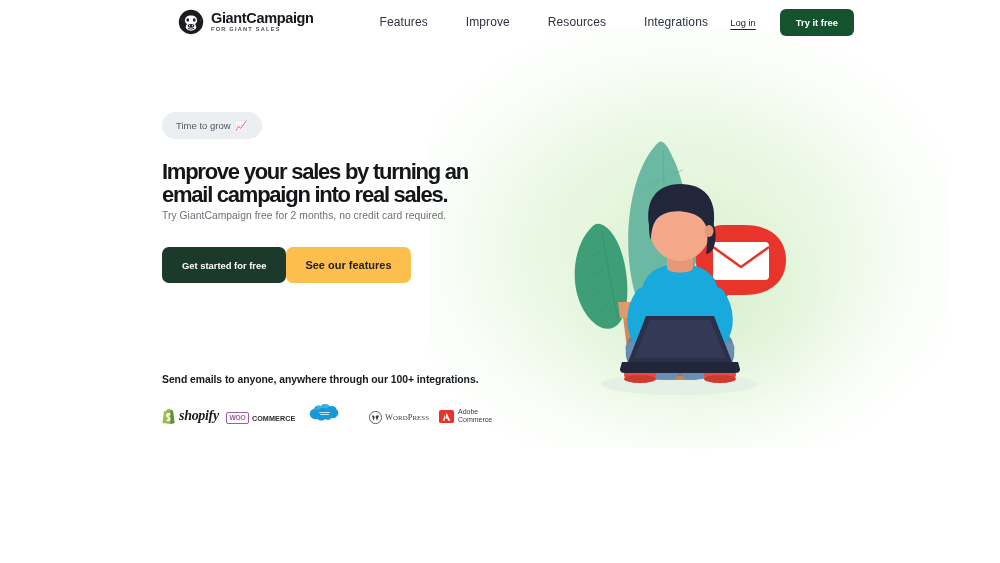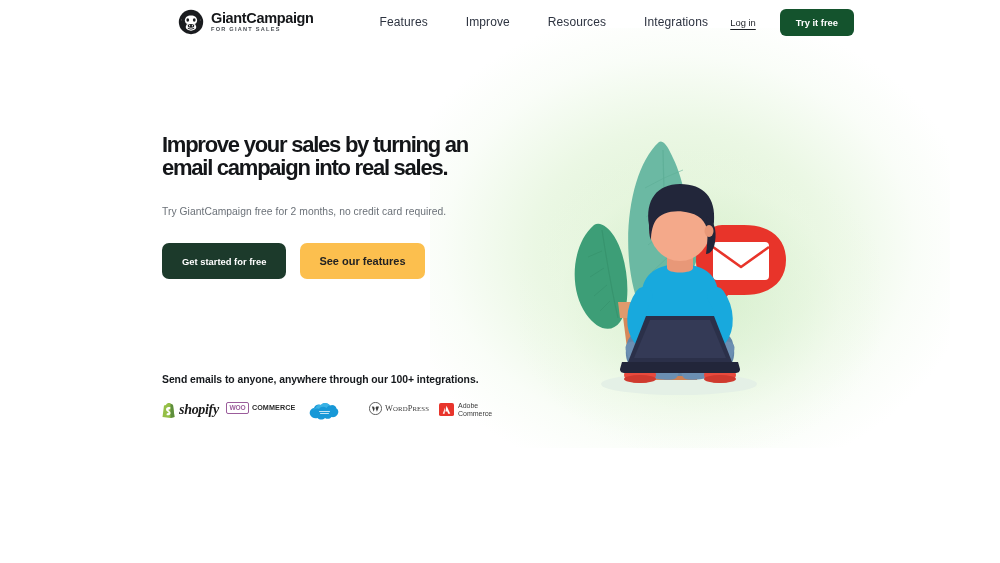--- a/index.html
+++ b/index.html
@@ -96,25 +96,25 @@
   }
   .pill-emoji { font-size: 10px; line-height: 1; }
   h1.headline {
     margin-top: 21px;
     font-size: 22px; line-height: 1.055;
     font-weight: bold; color: #141619;
     letter-spacing: -1.25px;
     max-width: 340px;
   }
   .subhead {
-    margin-top: 27px;
+    margin-top: 4px;
     font-size: 10.3px; color: #6b7178;
     letter-spacing: 0.05px;
   }
-  .cta-row { margin-top: 26px; display: flex; gap: 14px; }
+  .cta-row { margin-top: 26px; display: flex; }
   .btn-primary {
     background: #1c3a2b; color: #ffffff;
     font-size: 9.4px; font-weight: bold;
     padding: 12px 20px; border-radius: 7px;
     border: none; cursor: pointer; white-space: nowrap;
     font-family: "Liberation Sans", sans-serif;
   }
   .btn-secondary {
     background: #fcbf4e; color: #222222;
     font-size: 11px; font-weight: bold;
@@ -125,21 +125,21 @@
 
   
   .integrations { position: absolute; left: 162px; top: 374px; z-index: 10; }
   .integrations-title {
     font-size: 10.4px; font-weight: bold; color: #15181c;
     letter-spacing: -0.05px;
   }
   .logo-row {
     margin-top: 17px; display: flex; align-items: center; gap: 0;
   }
-  .logo-slot { display: flex; align-items: flex-start; height: 22px; }
+  .logo-slot { display: flex; align-items: flex-end; height: 22px; }
   .slot-shopify { width: 64px; }
   .slot-woo { width: 83px; }
   .slot-sf { width: 60px; }
   .slot-wp { width: 70px; }
   .slot-adobe { width: 70px; }
 
   .shopify-wrap { display: flex; align-items: center; gap: 4px; }
   .shopify-word {
     font-family: "Liberation Serif", serif;
     font-size: 14px; font-weight: bold; font-style: italic;
@@ -212,20 +212,24 @@
     </div>
 
     <div class="nav-right" data-name="nav-actions">
       <a class="login-link" href="#" data-name="login-link">Log in</a>
       <button class="btn-try" data-name="try-it-free-button">Try it free</button>
     </div>
   </nav>
 
   <div class="hero-left" data-name="hero-content">
 
+    <div class="pill" data-name="time-to-grow-badge">
+      <span data-name="badge-label">Time to grow</span>
+      <span class="pill-emoji" data-name="chart-increasing-icon">📈</span>
+    </div>
 
     <h1 class="headline" data-name="page-title">Improve your sales by turning an email campaign into real sales.</h1>
 
     <p class="subhead" data-name="hero-subheadline">Try GiantCampaign free for 2 months, no credit card required.</p>
 
     <div class="cta-row" data-name="hero-cta-row">
       <button class="btn-primary" data-name="get-started-button">Get started for free</button>
       <button class="btn-secondary" data-name="see-features-button">See our features</button>
     </div>
   </div>

